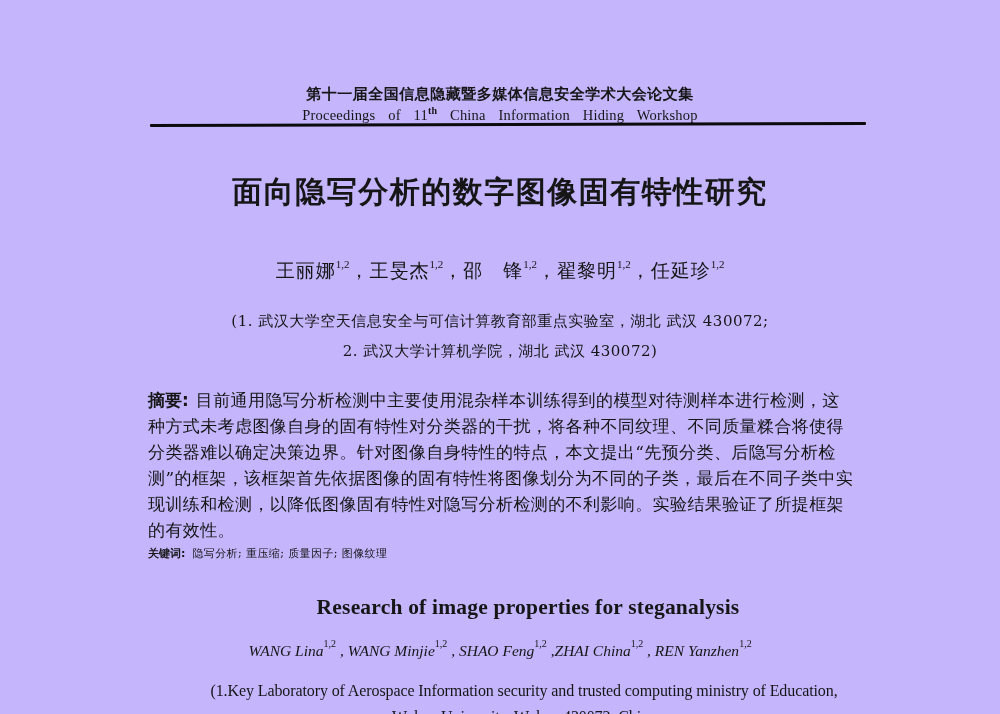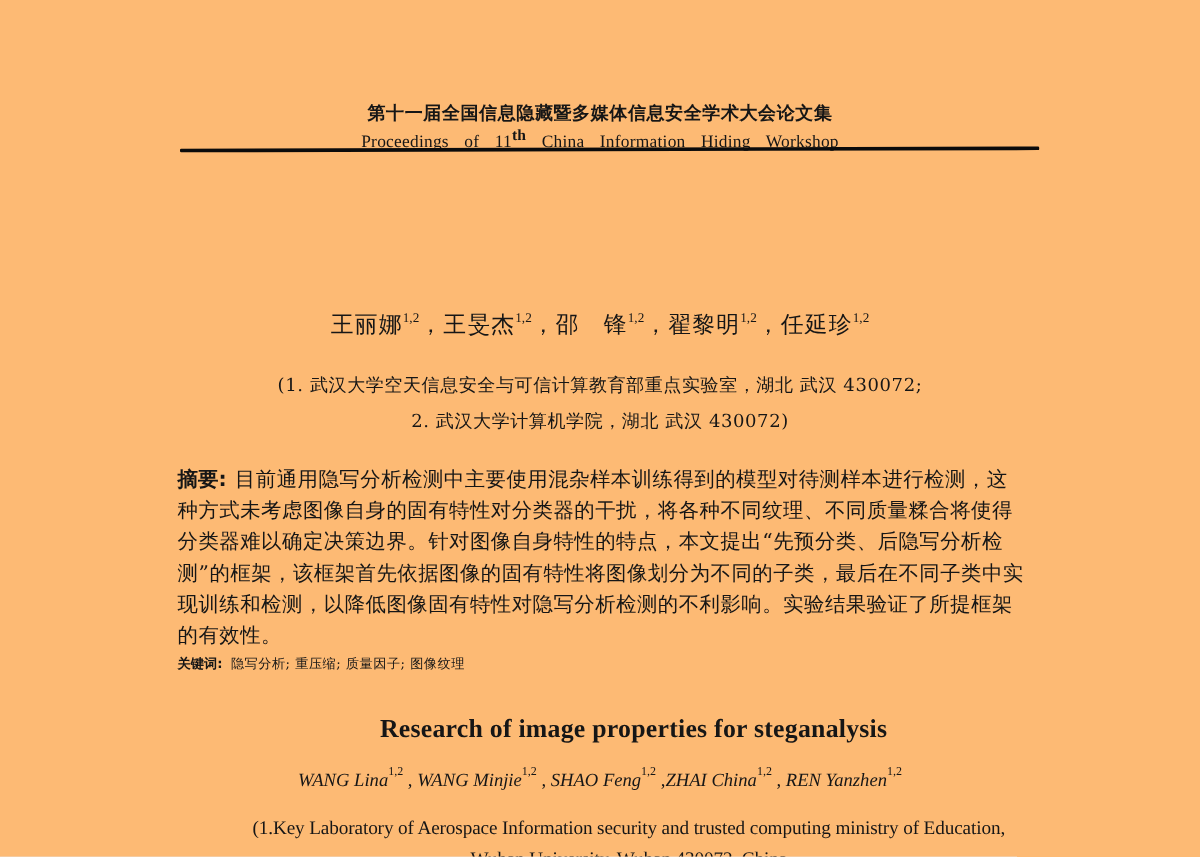--- a/index.html
+++ b/index.html
@@ -1,41 +1,41 @@
 <!DOCTYPE html>
 <html><head>
 <meta charset="utf-8">
 <style>
   html, body { margin: 0; padding: 0; background: #e8e8e8; }
   .page {
     position: relative;
     width: 1000px;
     height: 714px;
     margin: 0 auto;
-    background: #fdba74;
+    background: #c4b5fd;
     overflow: hidden;
     color: #161616;
     font-family: "DejaVu Sans", sans-serif;
   }
   .centered { position: absolute; left: 0; width: 100%; text-align: center; }
 
   .hdr-cn {
     top: 85px;
     font-size: 15px;
     font-weight: 700;
     letter-spacing: 0.5px;
   }
   .hdr-en {
     top: 105px;
     font-family: "Liberation Serif", serif;
     font-size: 14.5px;
     word-spacing: 9px;
     letter-spacing: 0.2px;
   }
-  .hdr-en sup { font-size: 13px; font-weight: bold; }
+  .hdr-en sup { font-size: 10px; font-weight: bold; }
 
   .rule {
     position: absolute;
     top: 123px;
     left: 150px;
     width: 716px;
     height: 2.6px;
     background: #0b0b0b;
     transform: rotate(-0.15deg);
     border-radius: 1px;
@@ -121,20 +121,21 @@
 <body>
 
 <div class="page">
 
   <div class="centered hdr-cn">第十一届全国信息隐藏暨多媒体信息安全学术大会论文集</div>
 
   <div class="centered hdr-en"><span>Proceedings of 11</span><sup>th</sup><span> China Information Hiding Workshop</span></div>
 
   <div class="rule"></div>
 
+  <h1 class="centered title-cn">面向隐写分析的数字图像固有特性研究</h1>
 
   <div class="centered authors-cn">
     <span><span>王丽娜</span><sup>1,2</sup><span>，</span></span><span><span>王旻杰</span><sup>1,2</sup><span>，</span></span><span><span>邵　锋</span><sup>1,2</sup><span>，</span></span><span><span>翟黎明</span><sup>1,2</sup><span>，</span></span><span><span>任延珍</span><sup>1,2</sup><span></span></span>
   </div>
 
   <div class="centered affil-cn-1">(1. 武汉大学空天信息安全与可信计算教育部重点实验室，湖北 武汉 430072;</div>
   <div class="centered affil-cn-2">2. 武汉大学计算机学院，湖北 武汉 430072)</div>
 
   <div class="abstract">
     <div><span class="blk-label">摘要:</span><span>目前通用隐写分析检测中主要使用混杂样本训练得到的模型对待测样本进行检测，这</span></div>

